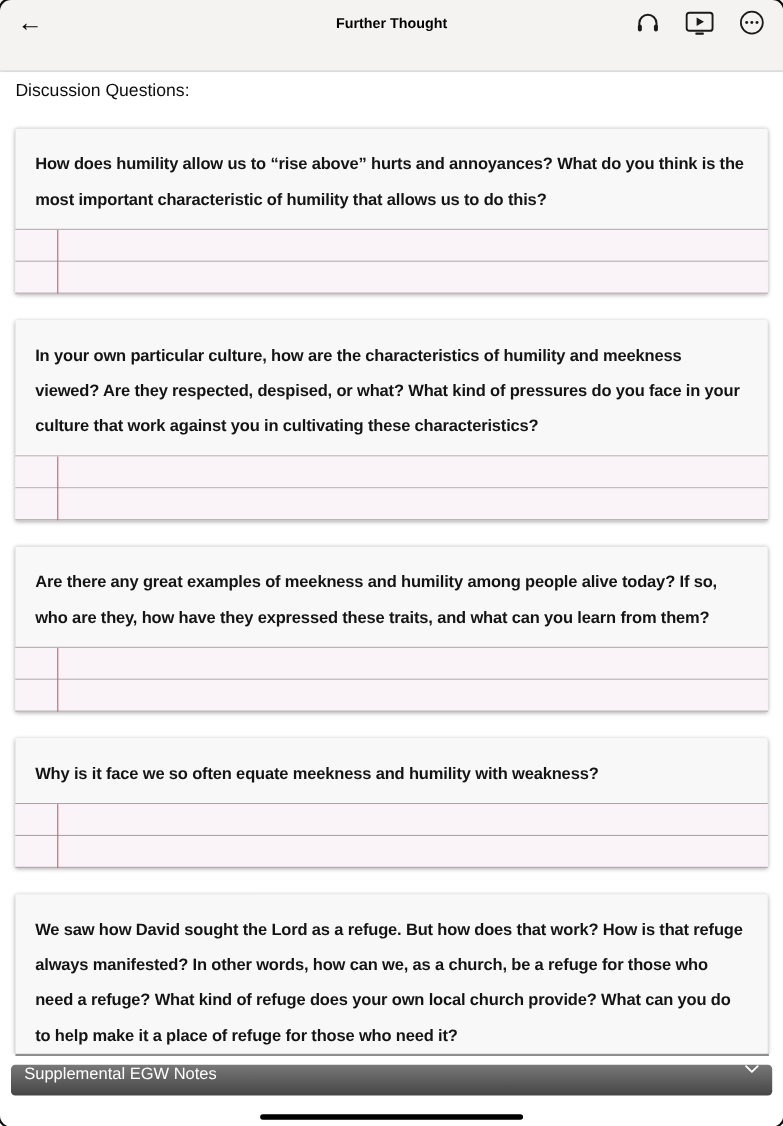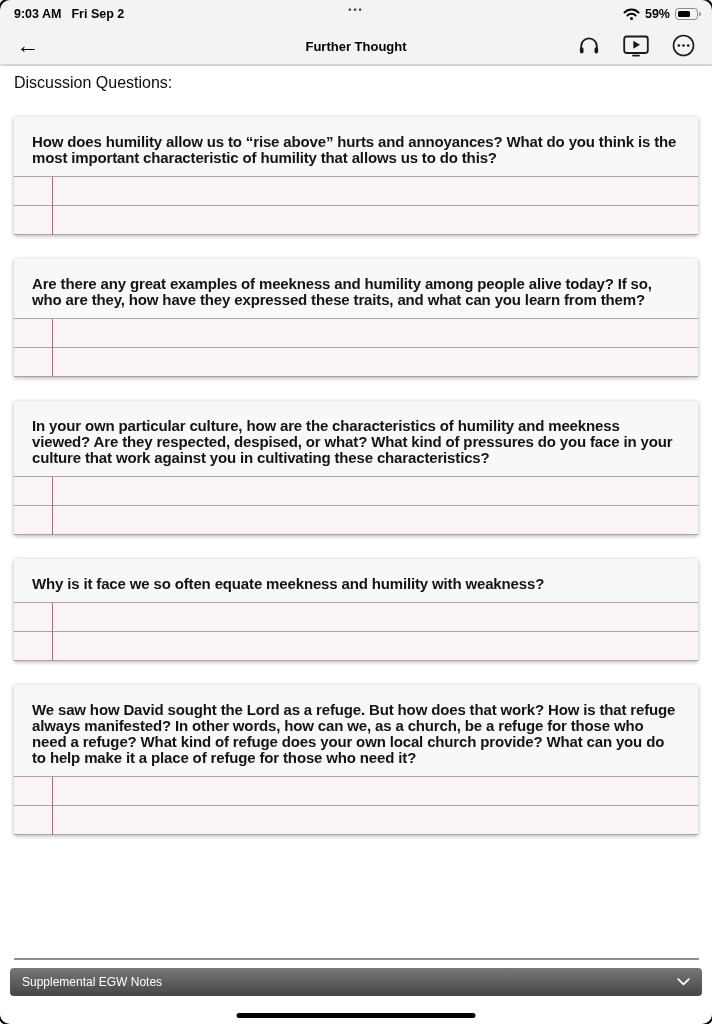--- a/index.html
+++ b/index.html
@@ -28,69 +28,49 @@
   .nav-icons{margin-left:auto;display:flex;align-items:center;gap:21px;}
   .nav-icon{display:flex;align-items:center;justify-content:center;width:26px;height:26px;cursor:pointer;}
   .nav-icon svg{display:block;}
 
   
   .main{position:absolute;top:65px;left:0;right:0;bottom:66px;overflow:hidden;background:#fff;}
   .section-heading{margin:8px 14px 0;font-size:16px;font-weight:400;color:#0d0d0d;line-height:20px;}
   .question-list{padding:0 14px;}
   .question-card{margin-top:24px;background:var(--card_bg);border-radius:2px;
                  box-shadow:0 1px 4px rgba(0,0,0,.32);}
-  .q-text{padding:17px 18px 10px;font-size:15px;font-weight:700;line-height:16px;
+  .q-text{padding:17px 18px 10px;font-size:15px;font-weight:700;line-height:32px;
           letter-spacing:-0.15px;color:#141414;}
   .q-notes{position:relative;border-top:1px solid var(--rule_line);}
   .note-row{height:28px;background:var(--note_bg);border-bottom:1px solid var(--rule_line);cursor:text;}
   .notes-margin-line{position:absolute;left:38px;top:0;bottom:0;width:1px;background:var(--margin_line);}
 
   
   .footer-divider{position:absolute;top:958px;left:14px;right:13px;height:1.5px;background:#8e8e8e;z-index:4;}
   .egw-bar{position:absolute;top:968px;left:10px;right:10px;height:28px;border-radius:4px;
            background:linear-gradient(var(--footer_top),var(--footer_bottom));
-           display:flex;align-items:center;padding:0 12px;box-sizing:border-box;
-           color:#fff;font-size:12px;cursor:pointer;z-index:4;}
+           display:flex;align-items:flex-start;padding:0 12px;box-sizing:border-box;
+           color:#fff;font-size:15px;cursor:pointer;z-index:4;}
   .egw-chevron{margin-left:auto;display:flex;align-items:center;}
   .home-indicator{position:absolute;bottom:6px;left:50%;transform:translateX(-50%);
            width:239px;height:5.5px;border-radius:3px;background:#000;z-index:6;}
 
   
   .corner{position:absolute;width:13px;height:13px;z-index:9;pointer-events:none;}
   .corner.tl{top:-2px;left:-2px;border-top:2.5px solid #0a0a0a;border-left:2.5px solid #0a0a0a;border-top-left-radius:12px;}
   .corner.tr{top:-2px;right:-2px;border-top:2.5px solid #0a0a0a;border-right:2.5px solid #0a0a0a;border-top-right-radius:12px;}
   .corner.bl{bottom:-2px;left:-2px;border-bottom:2.5px solid #0a0a0a;border-left:2.5px solid #0a0a0a;border-bottom-left-radius:12px;}
   .corner.br{bottom:-2px;right:-2px;border-bottom:2.5px solid #0a0a0a;border-right:2.5px solid #0a0a0a;border-bottom-right-radius:12px;}
 </style>
 </head>
 <body>
 
 <div class="screen">
 
   <div class="chrome">
-    <div class="status">
-      <div class="status-left">
-        <span>9:03 AM</span>
-        <span>Fri Sep 2</span>
-      </div>
-      <div class="multitask-dots">•••</div>
-      <div class="status-right">
-        <span style="display:flex;">
-          <svg width="17" height="12" viewBox="0 0 17 12">
-            <path d="M1.4 4.6 A 9.6 9.6 0 0 1 15.6 4.6" fill="none" stroke="#000" stroke-width="1.9" stroke-linecap="round"></path>
-            <path d="M4.4 7.5 A 5.6 5.6 0 0 1 12.6 7.5" fill="none" stroke="#000" stroke-width="1.9" stroke-linecap="round"></path>
-            <circle cx="8.5" cy="10.4" r="1.5" fill="#000"></circle>
-          </svg>
-        </span>
-        <span>59%</span>
-        <span class="battery">
-          <span class="battery-fill" style="width: 59%;"></span>
-        </span>
-      </div>
-    </div>
 
     <div class="navbar">
       <span class="back-button">←</span>
       <div class="nav-title">Further Thought</div>
       <div class="nav-icons">
         <span class="nav-icon">
           <svg width="24" height="24" viewBox="0 0 24 24">
             <path d="M4.2 16 V12.2 A 7.8 7.8 0 0 1 19.8 12.2 V16" fill="none" stroke="#1a1a1a" stroke-width="1.8" stroke-linecap="round"></path>
             <rect x="2.9" y="13.2" width="3.6" height="6.4" rx="1.8" fill="#1a1a1a"></rect>
             <rect x="17.5" y="13.2" width="3.6" height="6.4" rx="1.8" fill="#1a1a1a"></rect>
@@ -121,30 +101,30 @@
   <div class="question-card">
     <div class="q-text">How does humility allow us to “rise above” hurts and annoyances? What do you think is the most important characteristic of humility that allows us to do this?</div>
     <div class="q-notes">
       <div class="notes-margin-line"></div>
     <div class="note-row"></div>
             <div class="note-row"></div>
           </div>
   </div>
 
   <div class="question-card">
-    <div class="q-text">Are there any great examples of meekness and humility among people alive today? If so, who are they, how have they expressed these traits, and what can you learn from them?</div>
+    <div class="q-text">In your own particular culture, how are the characteristics of humility and meekness viewed? Are they respected, despised, or what? What kind of pressures do you face in your culture that work against you in cultivating these characteristics?</div>
     <div class="q-notes">
       <div class="notes-margin-line"></div>
     <div class="note-row"></div>
             <div class="note-row"></div>
           </div>
   </div>
 
   <div class="question-card">
-    <div class="q-text">In your own particular culture, how are the characteristics of humility and meekness viewed? Are they respected, despised, or what? What kind of pressures do you face in your culture that work against you in cultivating these characteristics?</div>
+    <div class="q-text">Are there any great examples of meekness and humility among people alive today? If so, who are they, how have they expressed these traits, and what can you learn from them?</div>
     <div class="q-notes">
       <div class="notes-margin-line"></div>
     <div class="note-row"></div>
             <div class="note-row"></div>
           </div>
   </div>
 
   <div class="question-card">
     <div class="q-text">Why is it face we so often equate meekness and humility with weakness?</div>
     <div class="q-notes">

